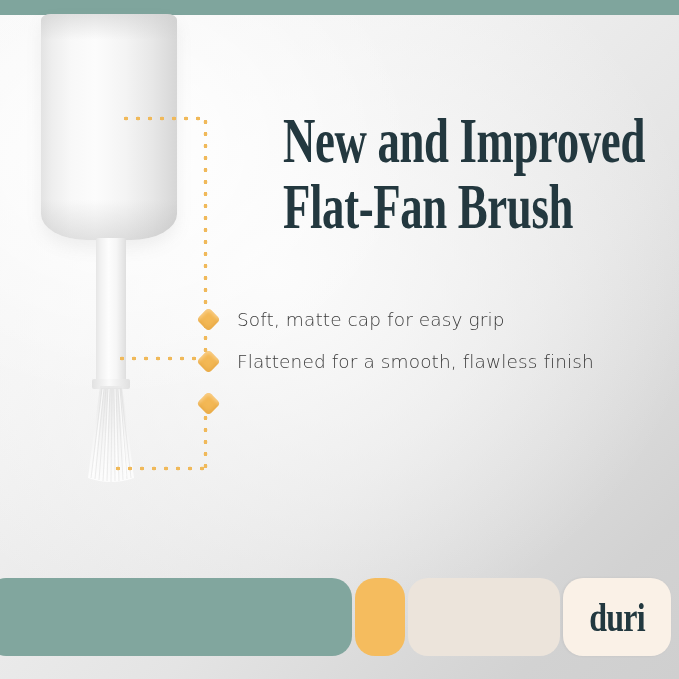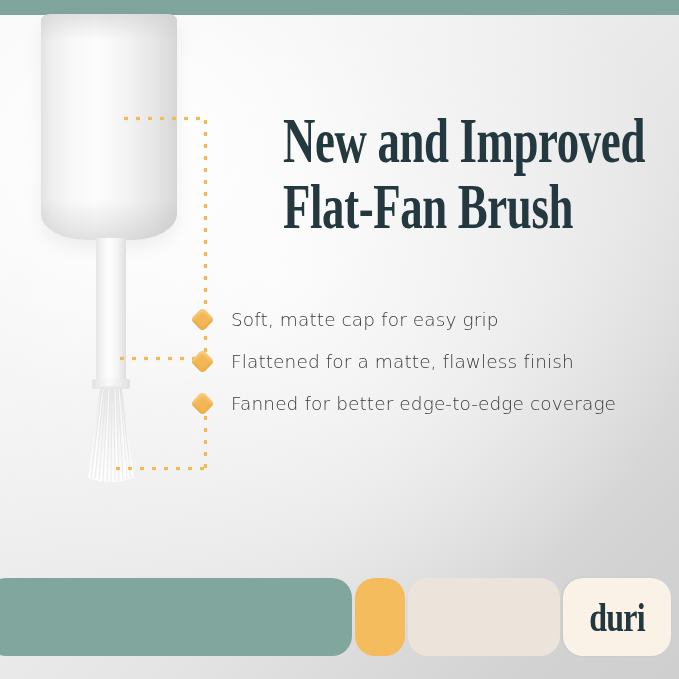--- a/index.html
+++ b/index.html
@@ -147,21 +147,21 @@
     transform-origin: left top;
     width: 545px;
     white-space: nowrap;
   }
   .headline .l1, .headline .l2 { display: block; }
   .headline .l2 { margin-top: 8px; }
 
   
   .bullets {
     position: absolute;
-    left: 190px;
+    left: 196px;
     top: 298px;
     width: 470px;
   }
   .bullet-row {
     position: relative;
     display: flex;
     align-items: center;
     height: 42px;
   }
   .diamond {
@@ -286,26 +286,25 @@
 
   <div class="bullets">
 
     <div class="bullet-row">
       <span class="diamond"></span>
       <span class="bullet-text">Soft, matte cap for easy grip</span>
     </div>
 
     <div class="bullet-row">
       <span class="diamond"></span>
-      <span class="bullet-text">Flattened for a matte, flawless finish</span>
+      <span class="bullet-text">Flattened for a smooth, flawless finish</span>
     </div>
 
     <div class="bullet-row">
       <span class="diamond"></span>
-      <span class="bullet-text">Fanned for better edge-to-edge coverage</span>
     </div>
 
   </div>
 
   <div class="bottom-bar">
     <div class="seg seg-teal"></div>
     <div class="seg seg-gold"></div>
     <div class="seg seg-cream"></div>
     <div class="seg seg-logo">
       <span class="logo-text">duri</span>

